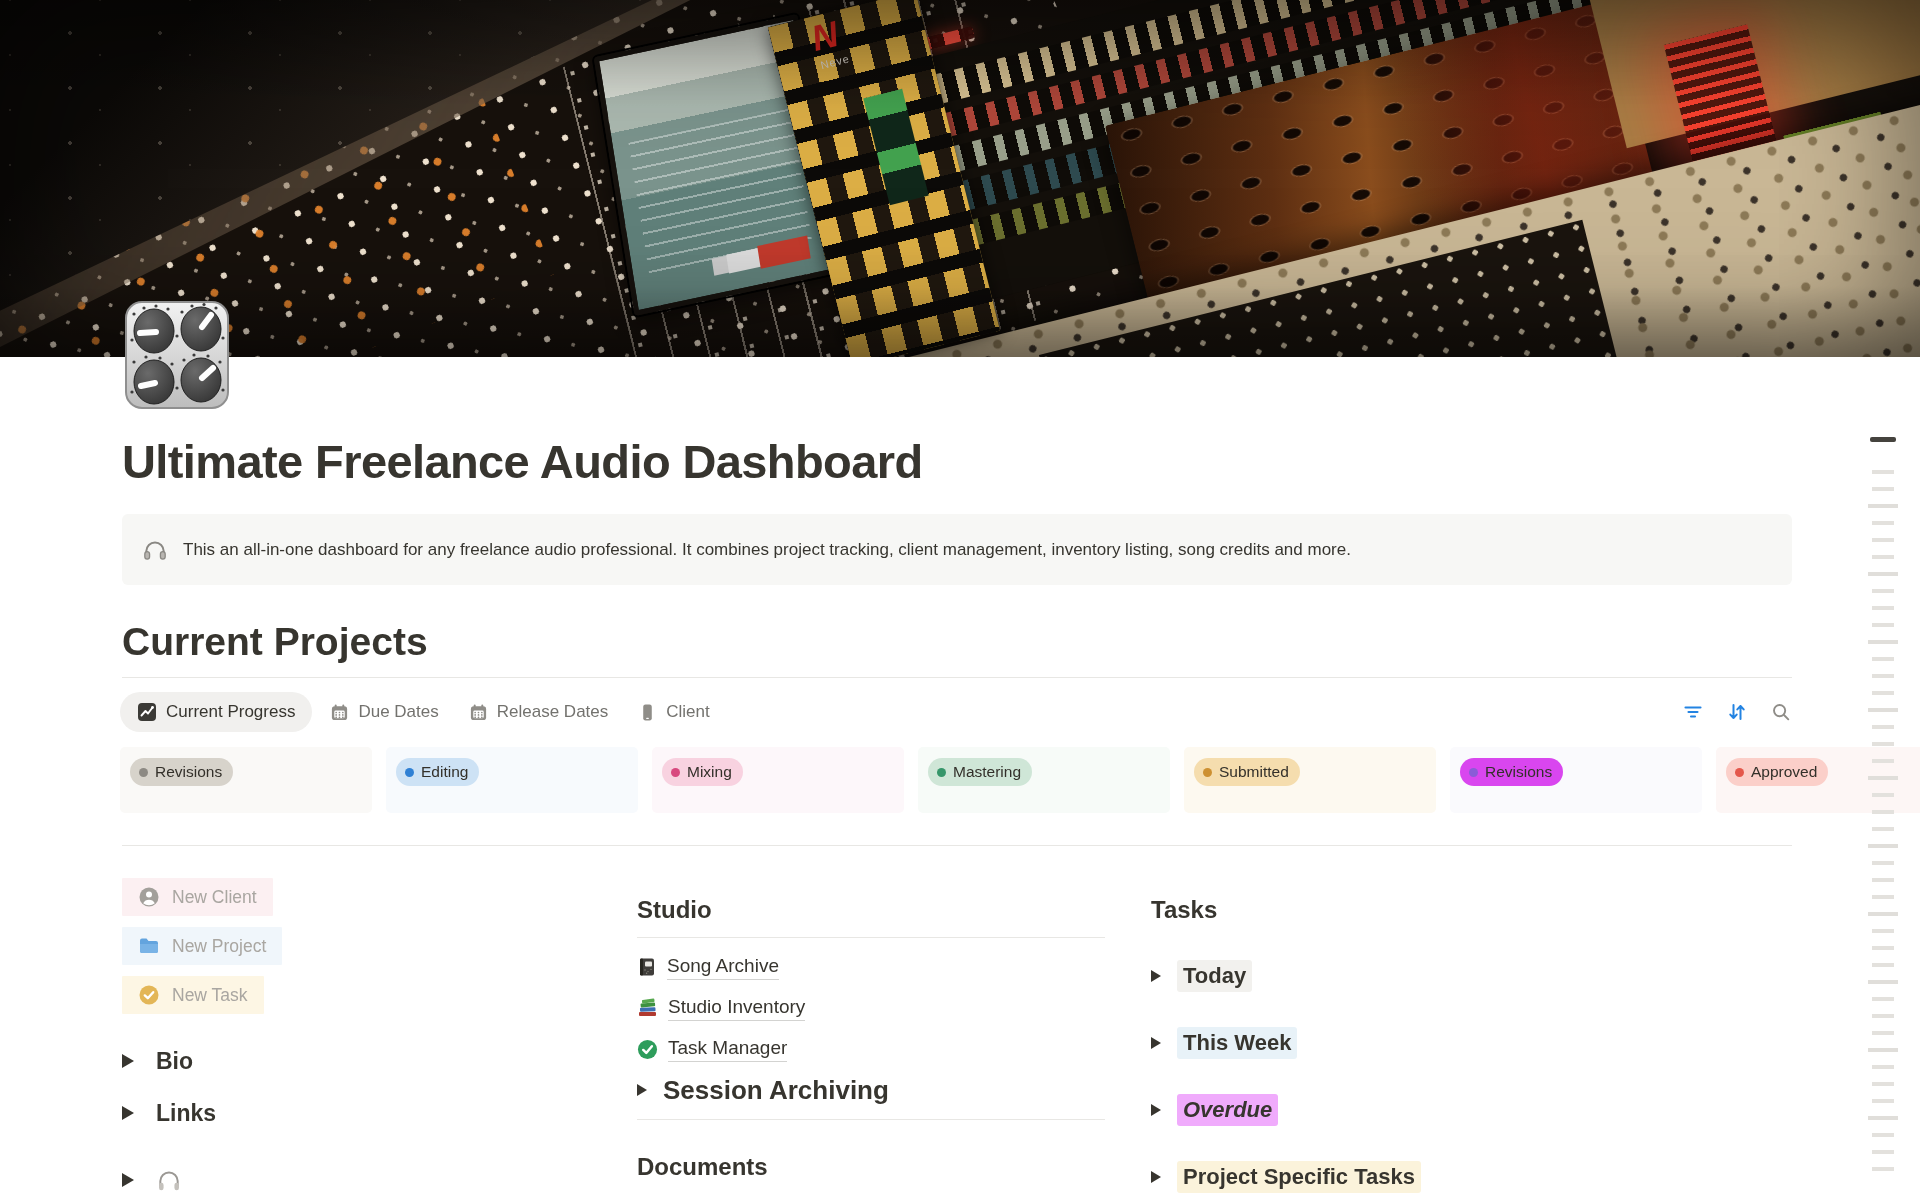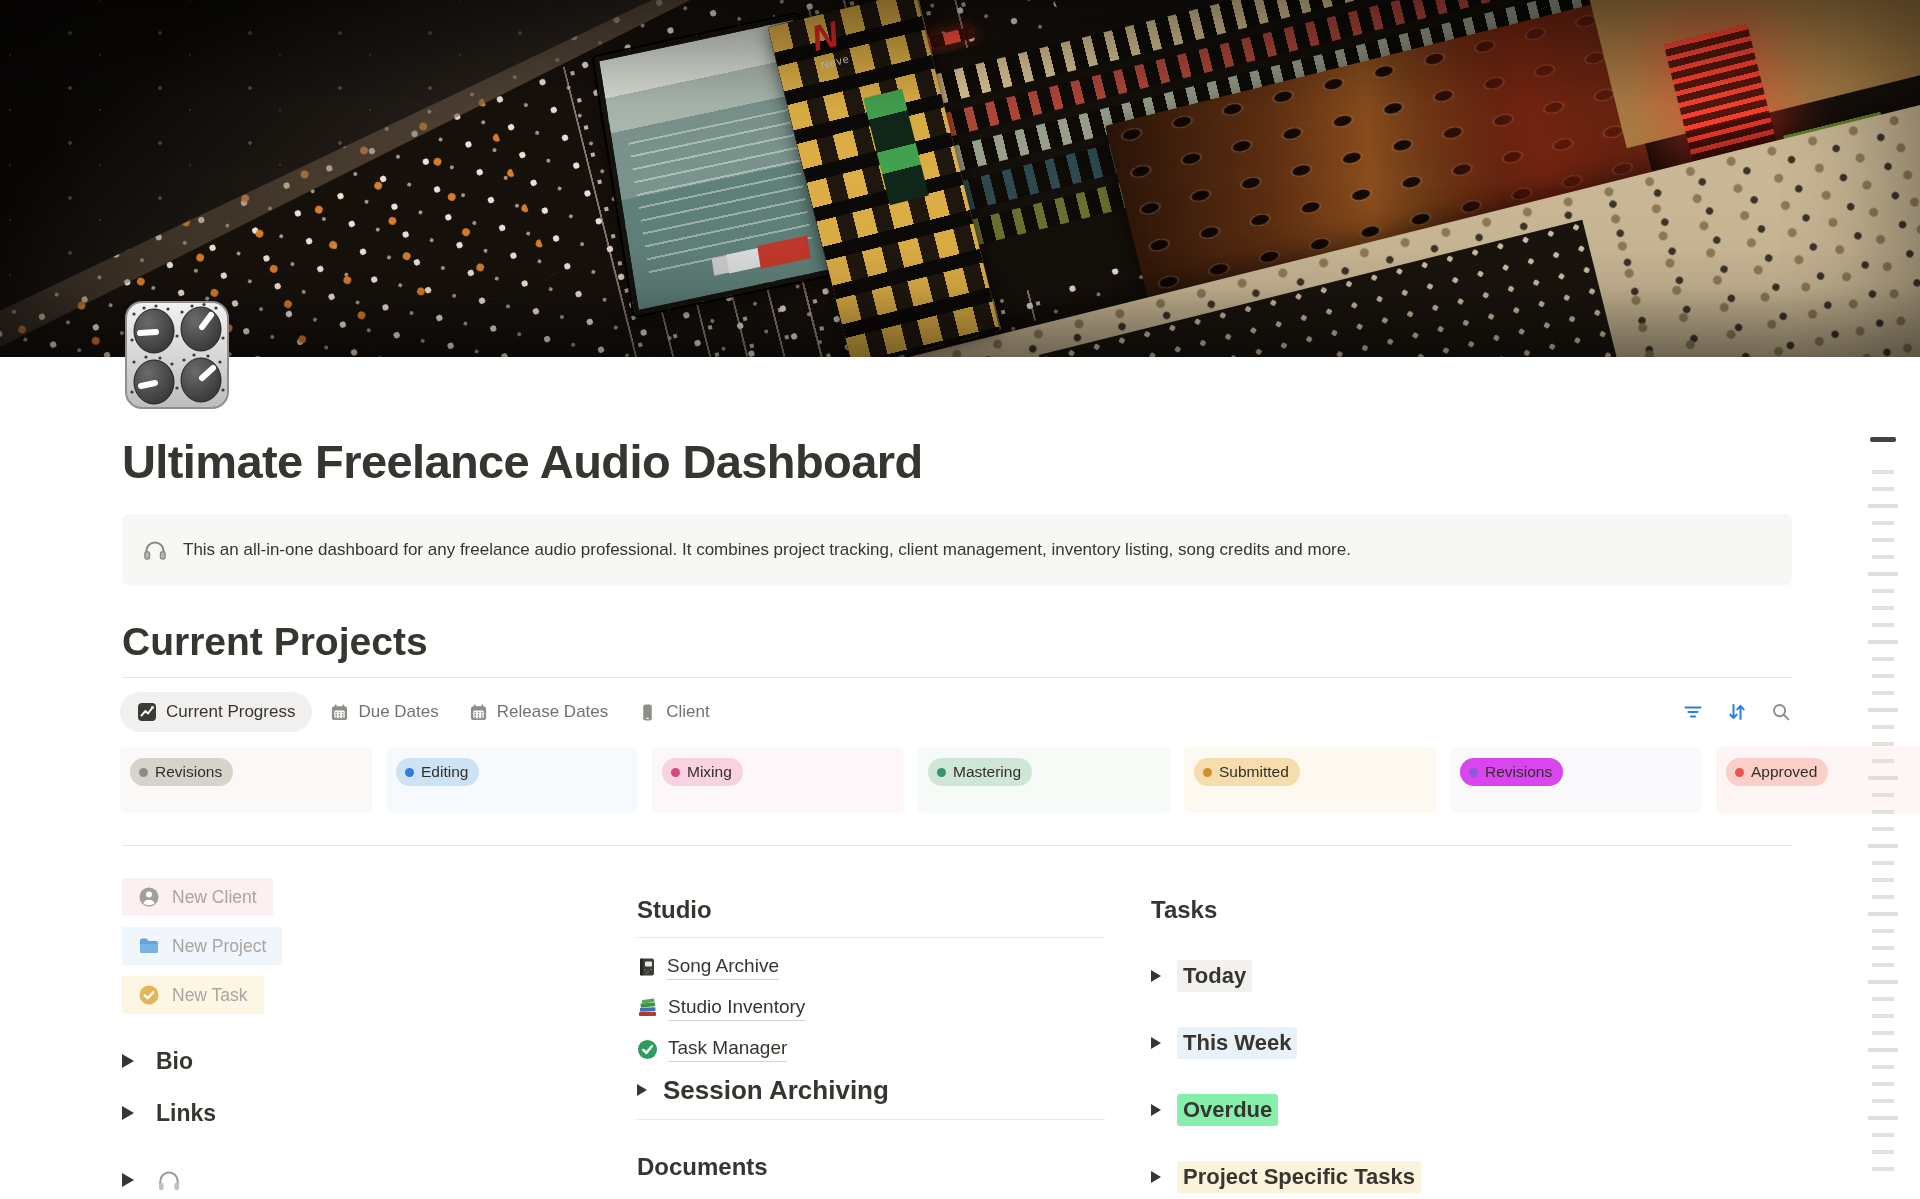--- a/index.html
+++ b/index.html
@@ -152,21 +152,21 @@
     border-bottom:1.5px solid rgba(55,53,47,.22);padding-bottom:2px;}
   .linkitem svg{flex:0 0 auto;}
   .subtoggle{display:flex;align-items:center;gap:16px;height:30px;cursor:pointer;}
   .subtoggle .ltext{font-size:26px;font-weight:700;}
   .col2 .col-div.above-docs{margin-top:14px;}
   .h3.docs{margin-top:33px;}
 
   .task-toggle{display:flex;align-items:center;gap:16px;height:30px;margin-top:37px;cursor:pointer;}
   .task-toggle:first-of-type{margin-top:33px;}
   .task-toggle .lbl{font-size:22px;font-weight:700;padding:3px 6px;border-radius:3px;}
-  .hl-gray{background:#f2f1ee;} .hl-blue{background:#e8f2f8;} .hl-purple{background:#86efac;} .hl-yellow{background:#fbf3db;}
+  .hl-gray{background:#f2f1ee;} .hl-blue{background:#e8f2f8;} .hl-purple{background:#f0abfc;font-style:italic;} .hl-yellow{background:#fbf3db;}
 
   
   .toc{position:absolute;right:20px;top:0;width:34px;height:1199px;z-index:5;}
   .toc-current{position:absolute;left:4px;top:437px;width:26px;height:5px;border-radius:2px;background:#45433e;}
   .toc-marks{position:absolute;left:6px;top:470px;width:22px;height:714px;
     background:repeating-linear-gradient(180deg,#e3e1dd 0 4px,transparent 4px 17px);}
   .toc-marks-wide{position:absolute;left:2px;top:504px;width:30px;height:680px;
     background:repeating-linear-gradient(180deg,#e0deda 0 4px,transparent 4px 68px);}
 </style>
 </head>

